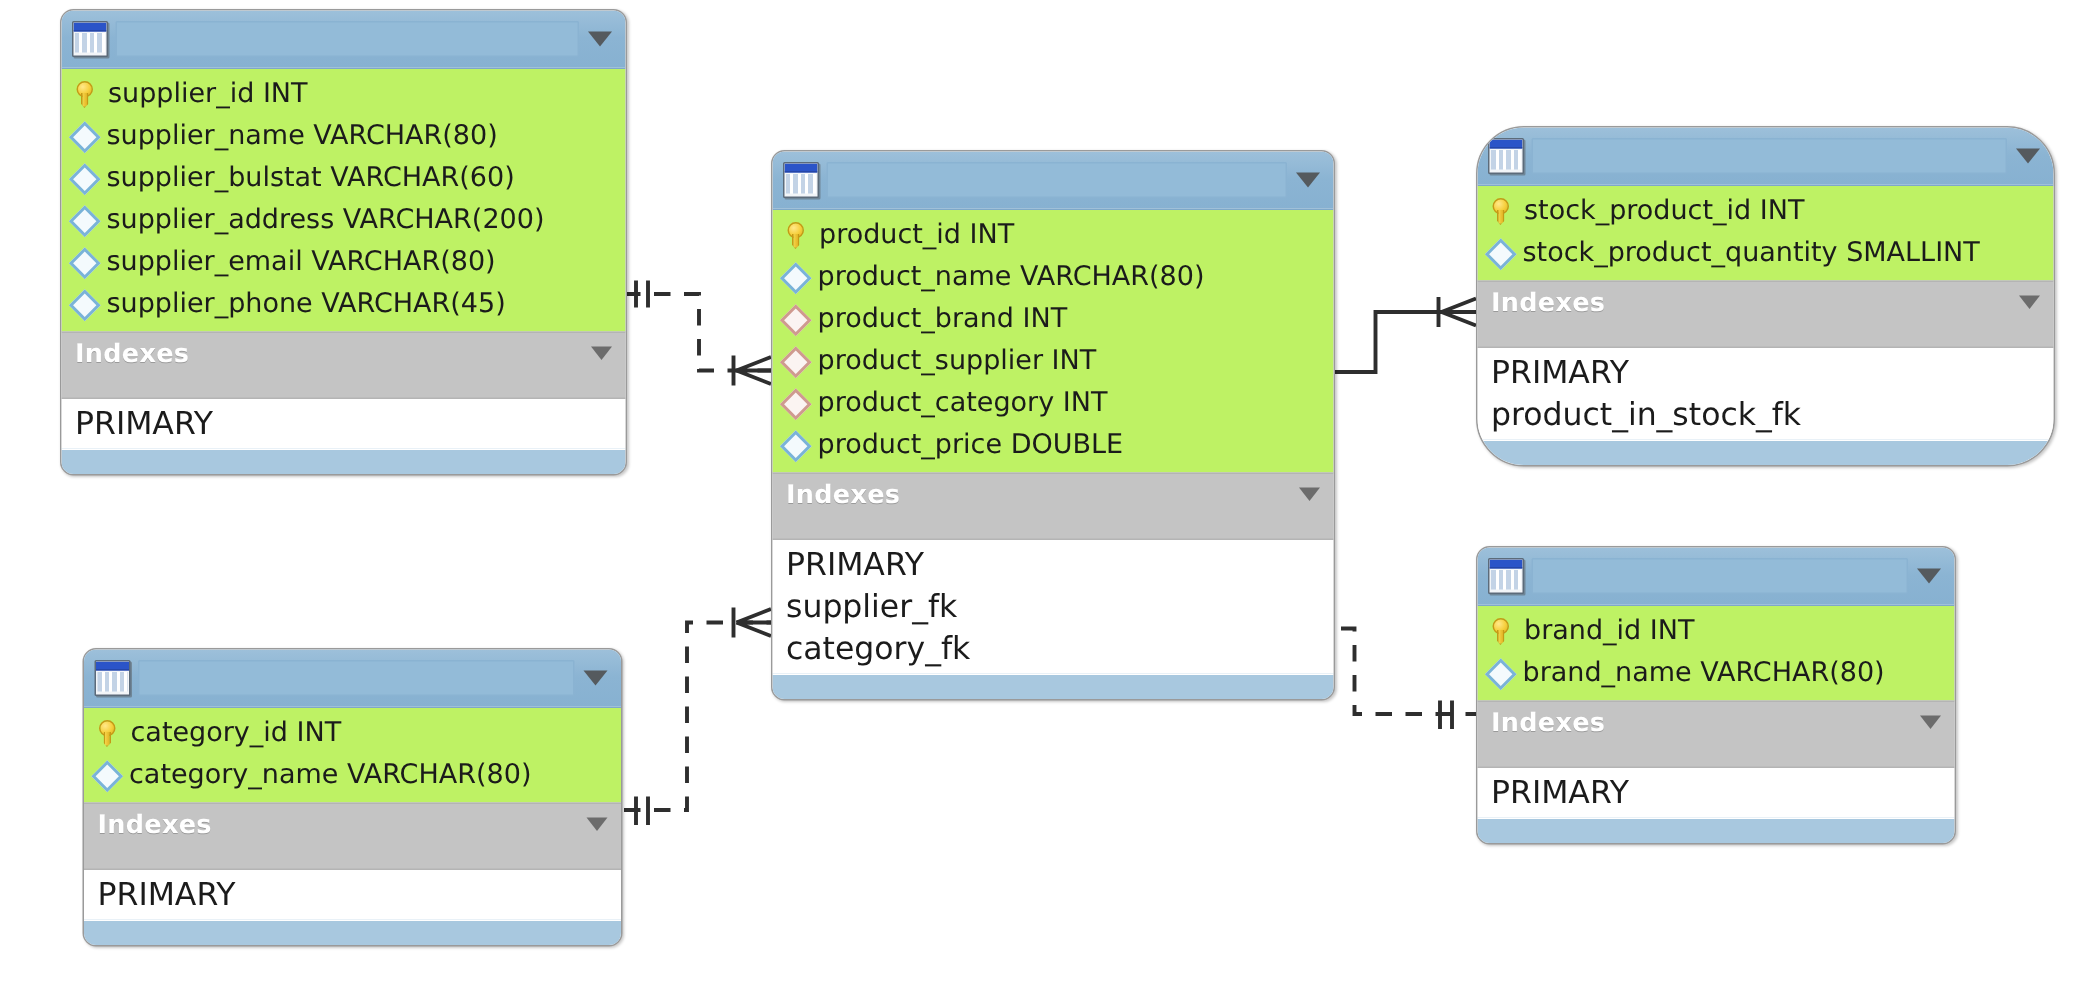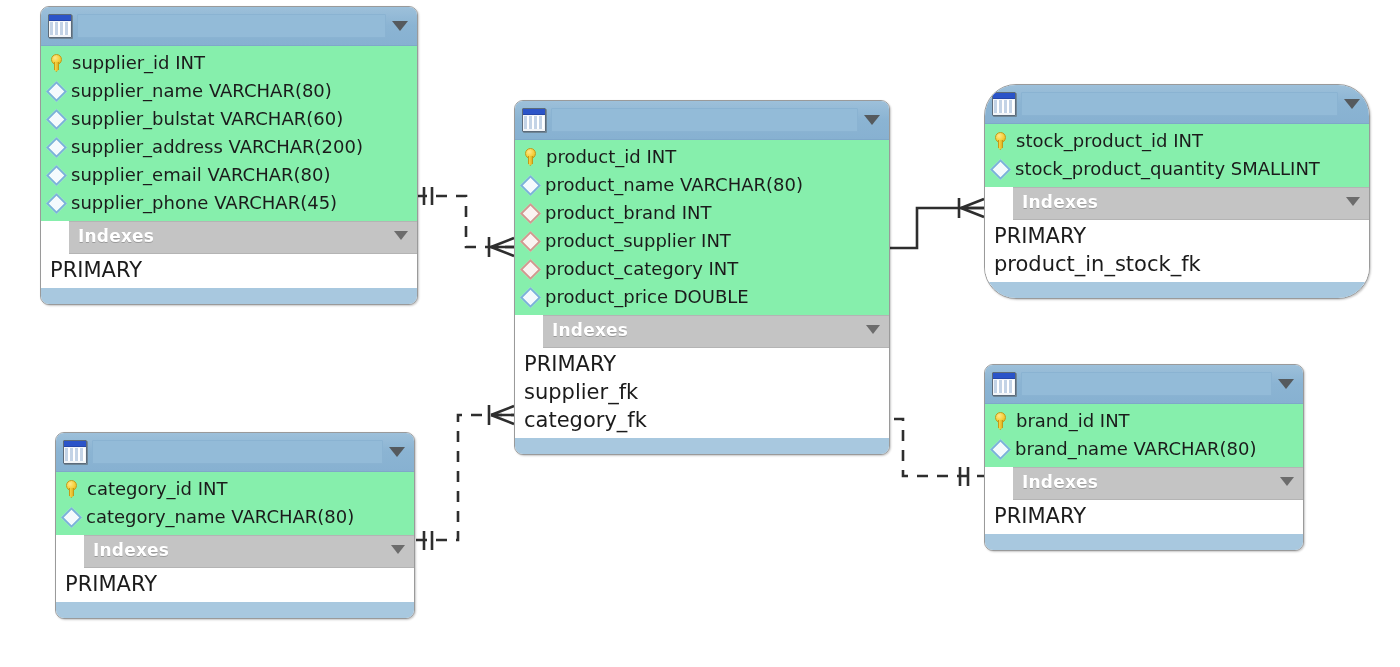--- a/index.html
+++ b/index.html
@@ -78,21 +78,21 @@
     width: 0; height: 0;
     flex: 0 0 auto;
     border-left: 8px solid transparent;
     border-right: 8px solid transparent;
     border-top: 10px solid #555a5e;
     margin-right: 3px;
   }
 
   
   .cols {
-    background: #86efac;
+    background: #bef264;
     padding: 3px 0 4px 0;
   }
   .col-row {
     display: flex;
     align-items: center;
     height: 28px;
     padding-left: 8px;
     white-space: nowrap;
   }
   .col-label {
@@ -146,22 +146,21 @@
   }
 
   
   .idx-head {
     height: 27px;
     background: #c4c4c4;
     border-top: 1px solid #b4b4b4;
     border-bottom: 1px solid #b4b4b4;
     display: flex;
     align-items: center;
-    padding: 0 6px 4px 9px;
-    margin-left: 28px;
+    padding: 0 6px 16px 9px;
   }
   .idx-head .idx-title {
     flex: 1 1 auto;
     font-size: 17px;
     font-weight: bold;
     color: #ffffff;
     text-shadow: 0 1px 0 rgba(120,120,120,0.55);
     letter-spacing: 0.2px;
   }
   .idx-head .chevron {

